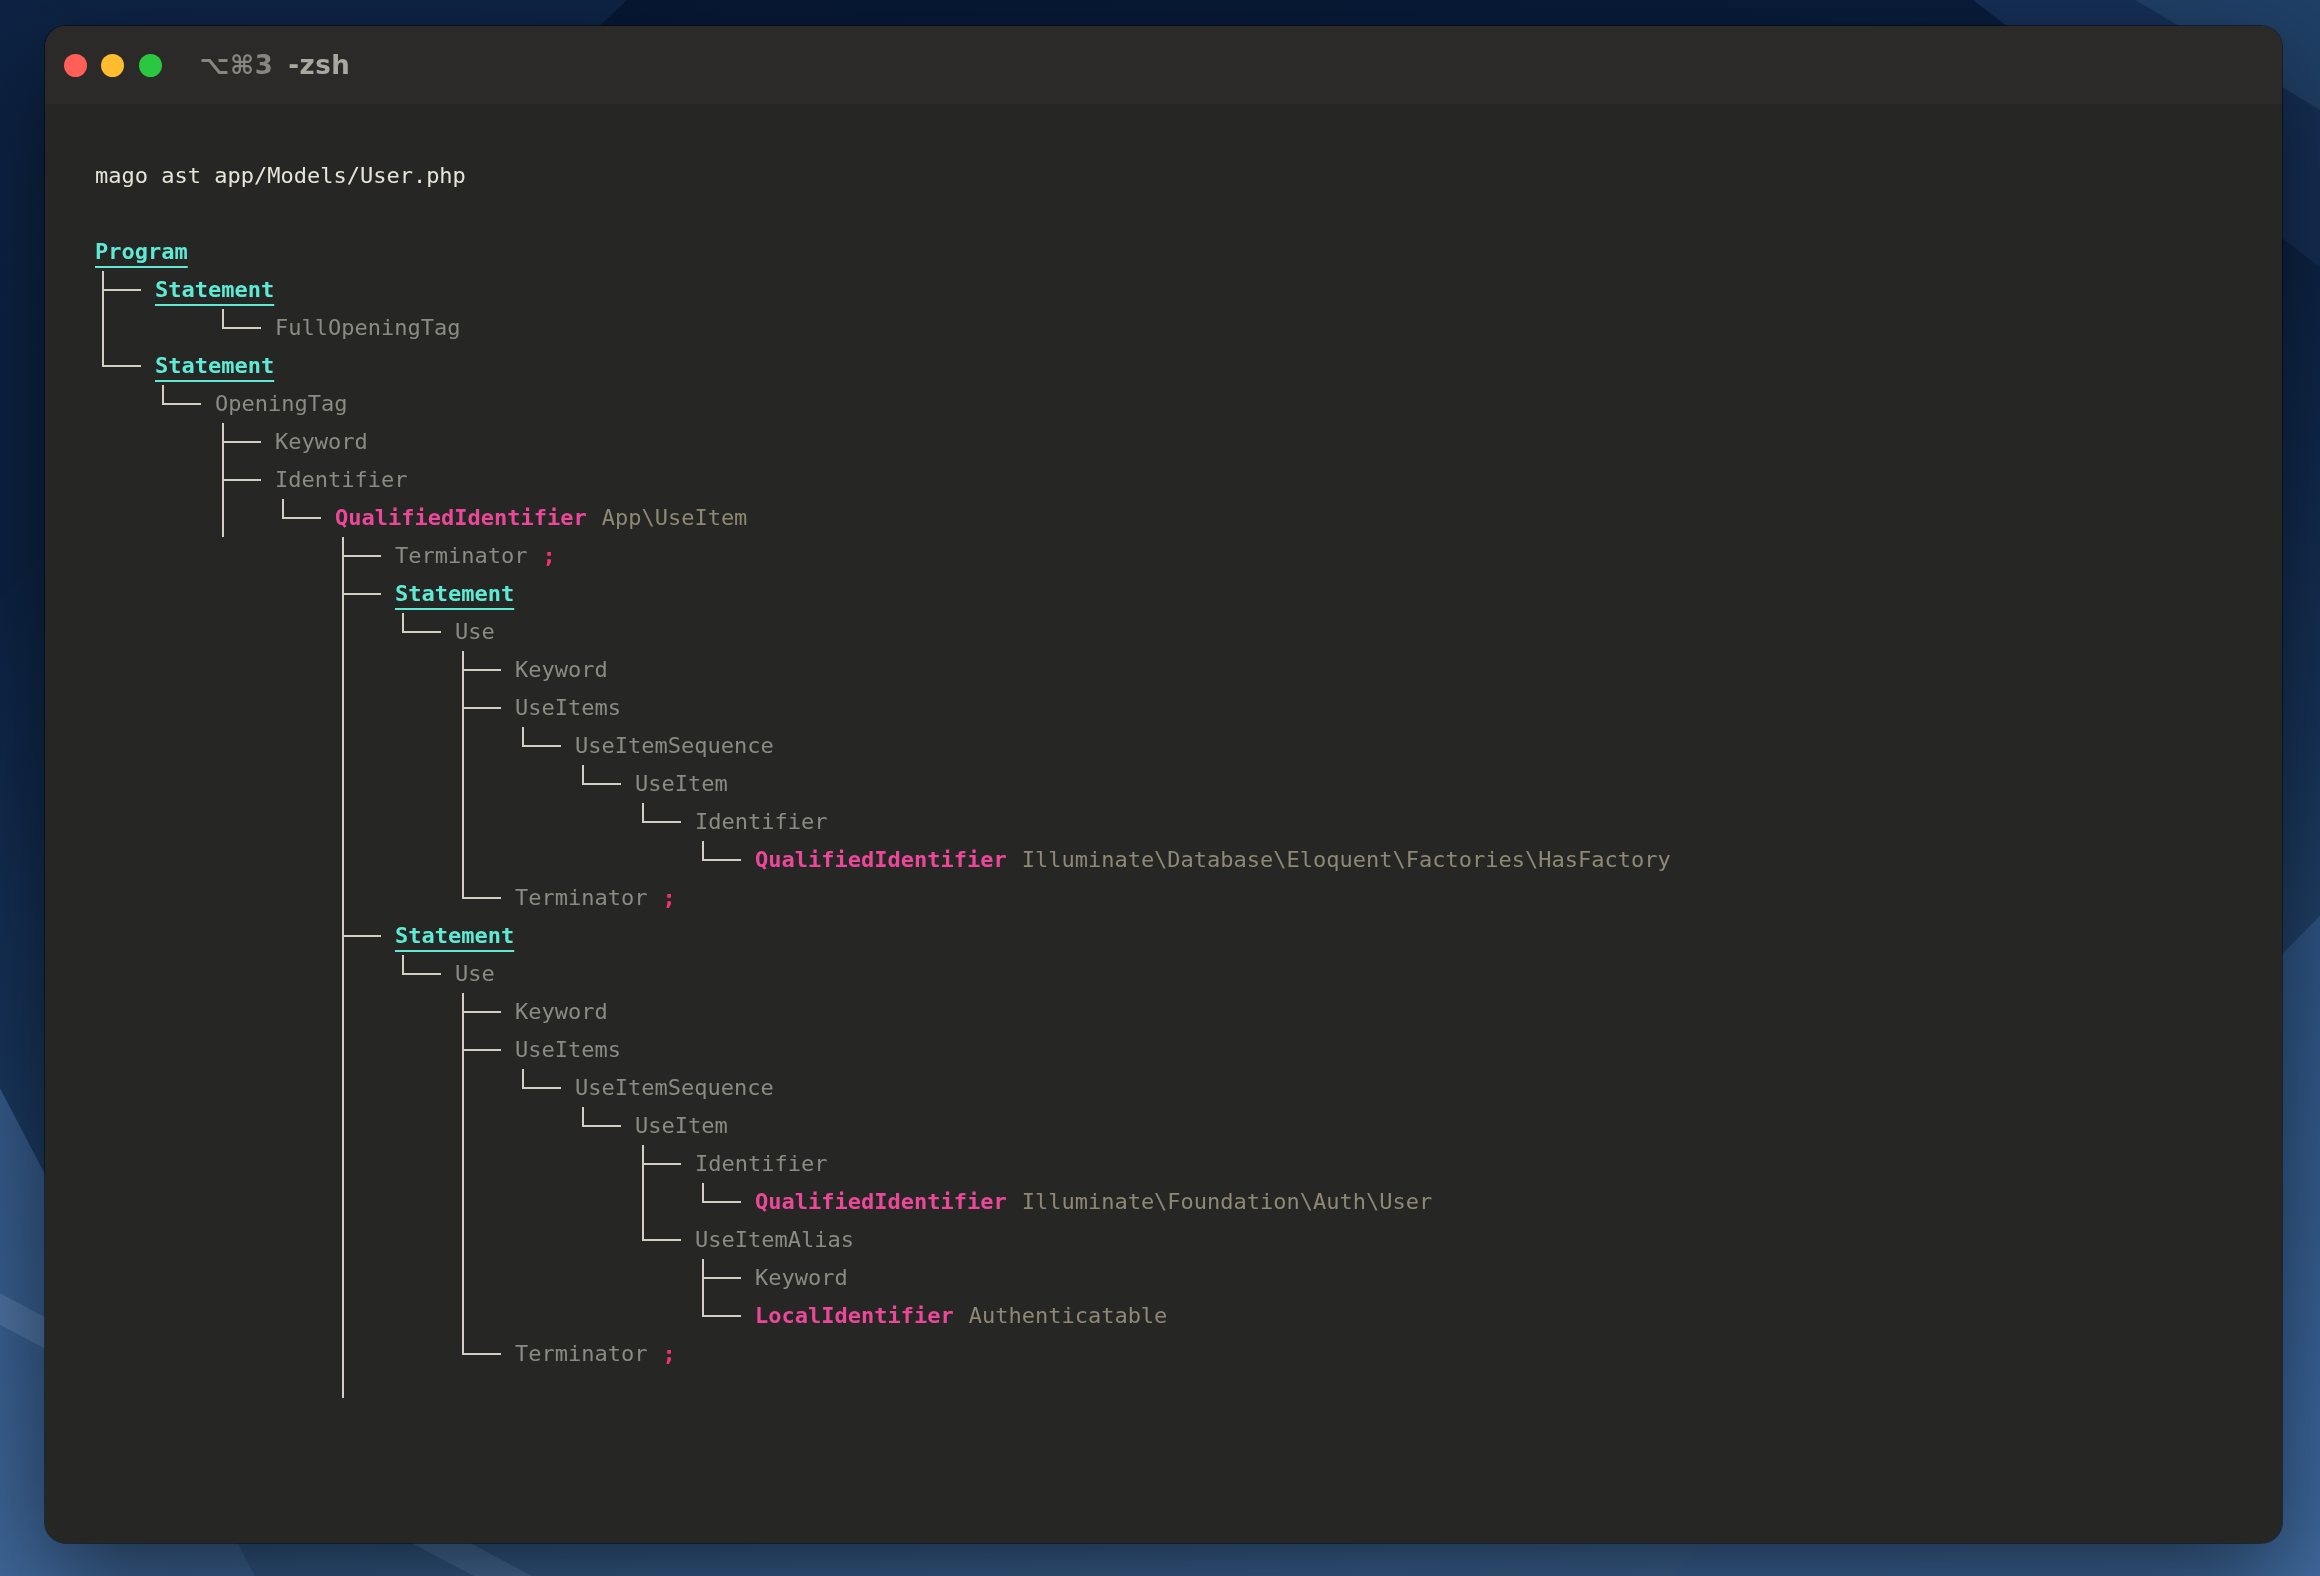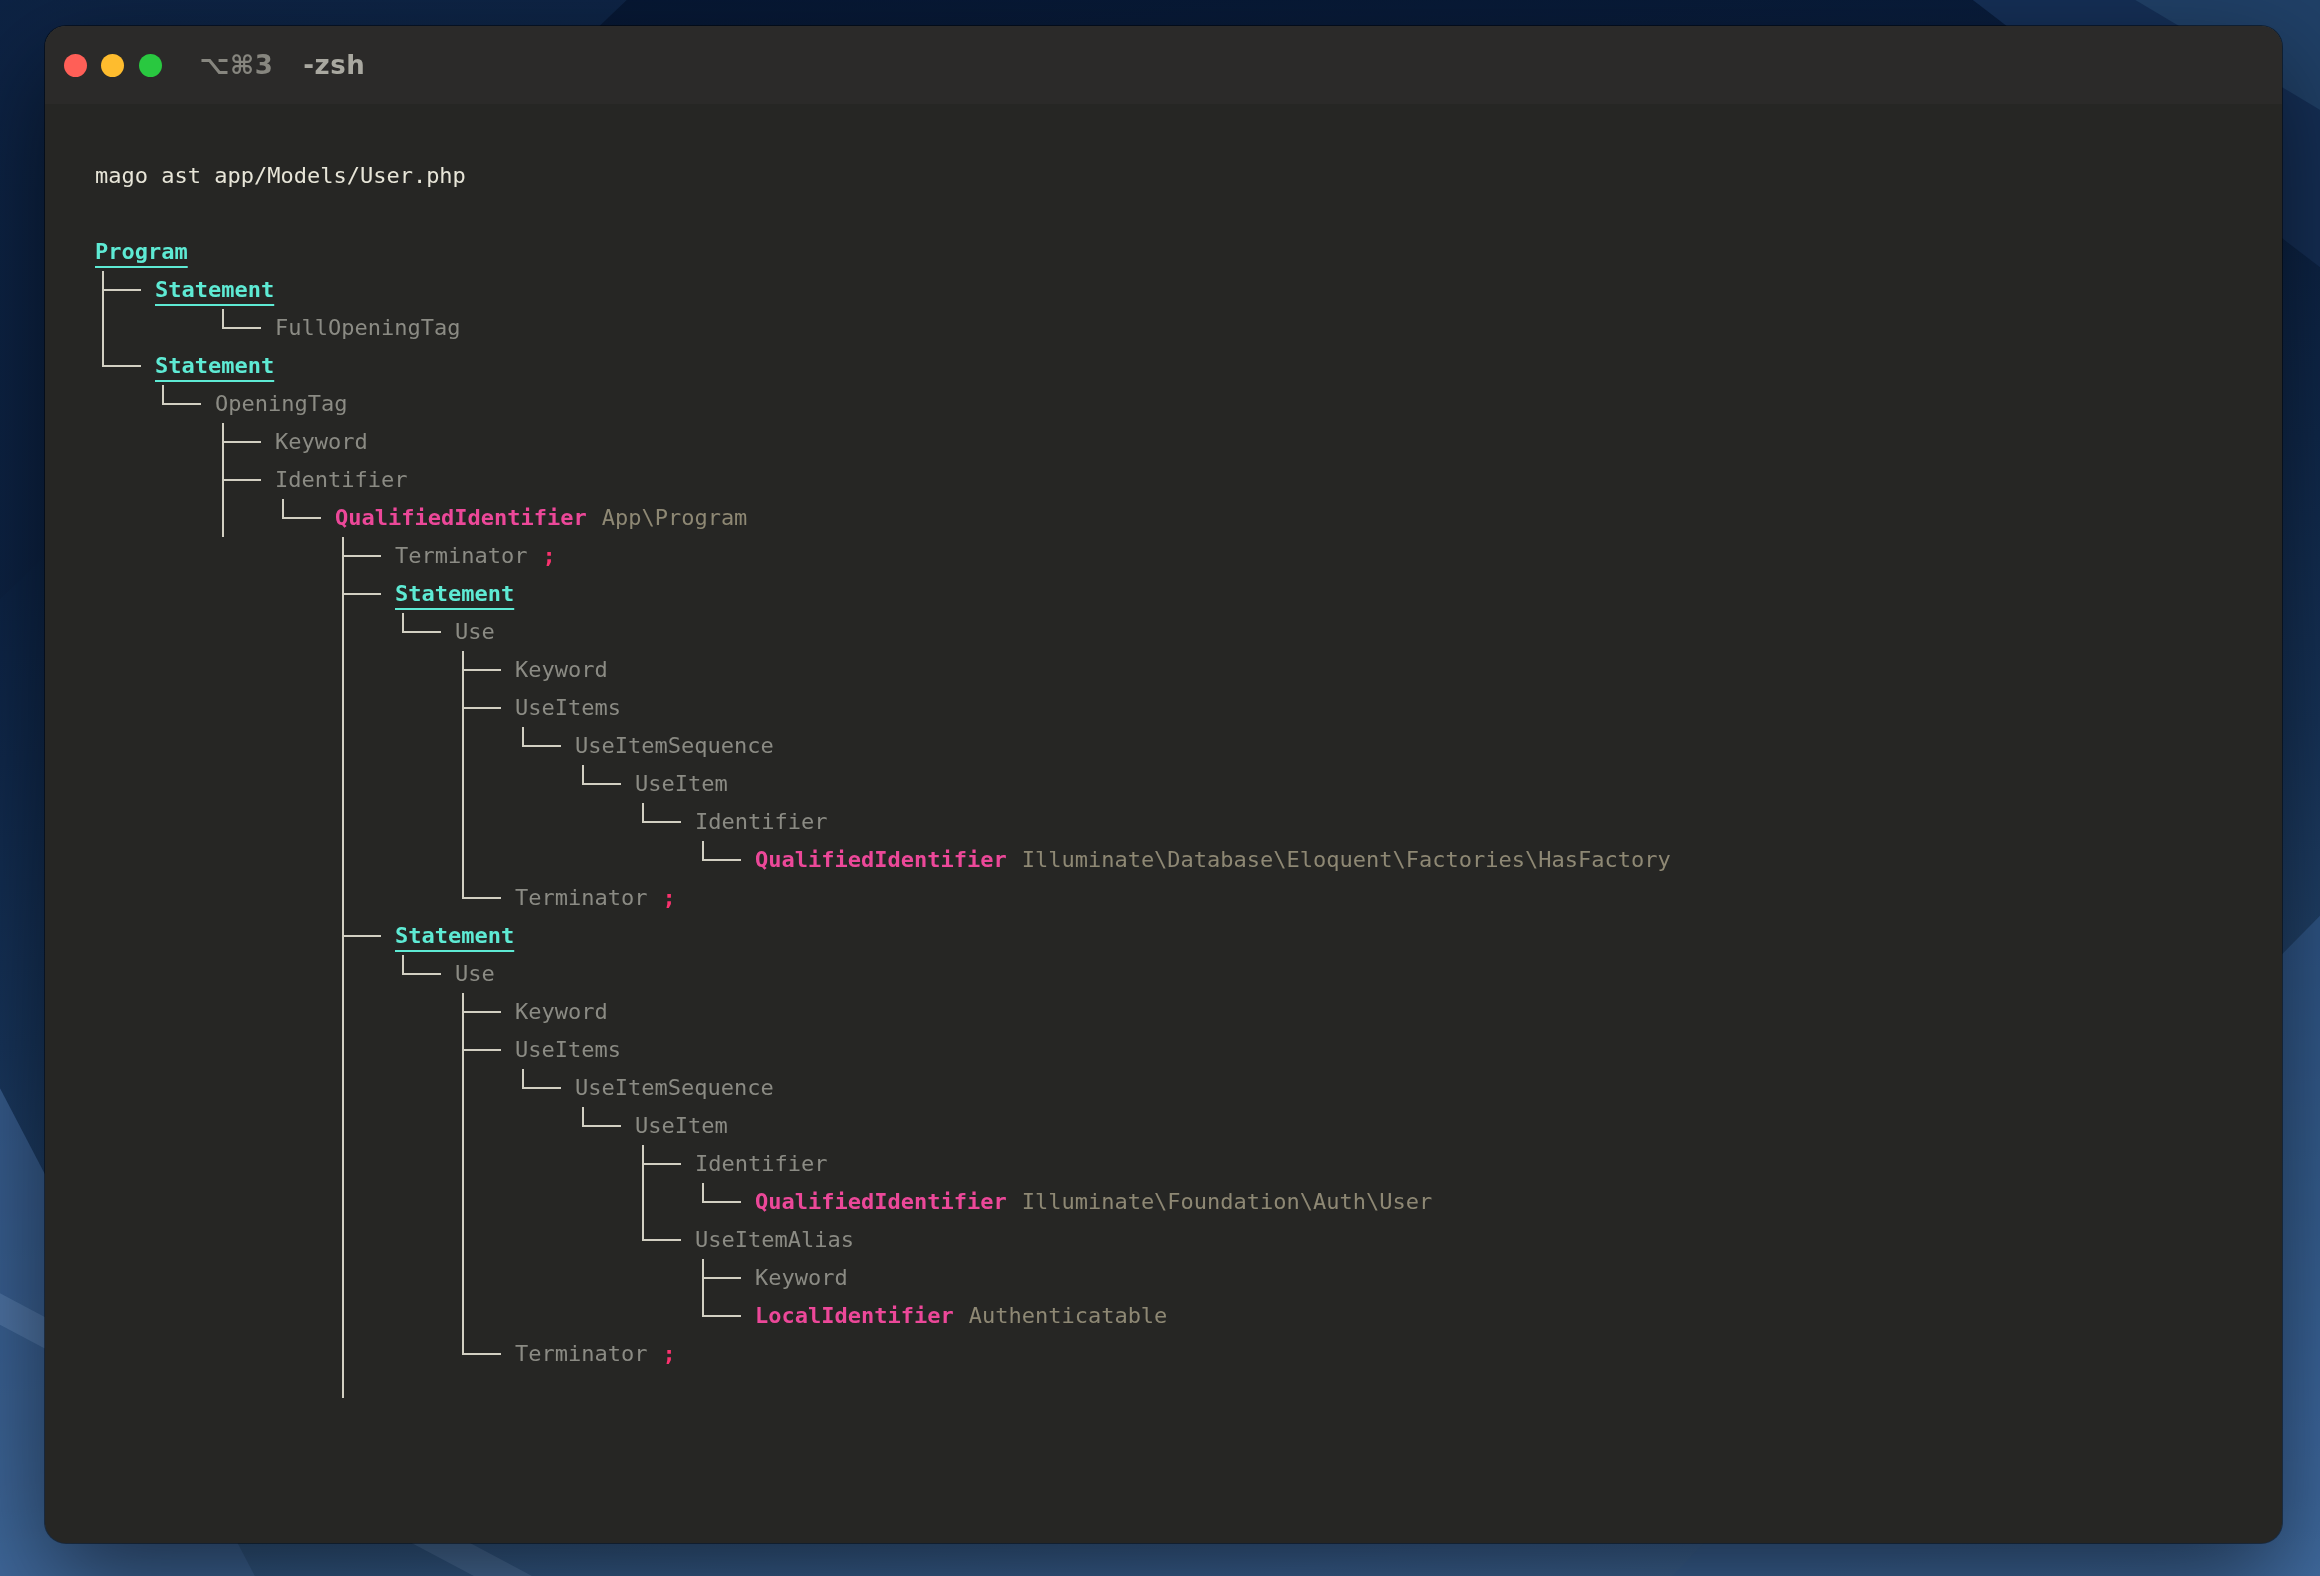--- a/index.html
+++ b/index.html
@@ -38,21 +38,21 @@
   .lights { display:flex; gap:14.3px; }
   .light { width:23px; height:23px; border-radius:50%; }
   .light.close { background:#ff5f57; }
   .light.min   { background:#febc2e; }
   .light.zoom  { background:#29c840; }
   .titletext {
     margin-left:38px;
     font-family:"DejaVu Sans", sans-serif; font-weight:bold; font-size:26px;
     color:#87867f; letter-spacing:0.5px; white-space:nowrap;
   }
-  .titletext .zsh { color:#a9a8a0; margin-left:30px; }
+  .titletext .zsh { color:#a9a8a0; margin-left:15px; }
 
   
   :root { --ch:15px; --row:38px; --line:#d2cfc2; }
   .screen {
     padding:53px 0 0 50px;
     font-size:22px; color:#e7e5d8; white-space:nowrap;
   }
   .cmdrow, .blankrow { height:var(--row); line-height:var(--row); }
   .trow { height:var(--row); line-height:var(--row); white-space:nowrap; }
   .trow.half { height:25px; }
@@ -102,21 +102,21 @@
     <div class="cmdrow">mago ast app/Models/User.php</div>
     <div class="blankrow"></div>
     <div>
         <div class="trow"><span class="lab strong">Program</span></div>
         <div class="trow"><span class="cell tee"></span><span class="lab strong">Statement</span></div>
         <div class="trow"><span class="cell pipe"></span><span class="cell blank"></span><span class="cell corner"></span><span class="lab node">FullOpeningTag</span></div>
         <div class="trow"><span class="cell corner"></span><span class="lab strong">Statement</span></div>
         <div class="trow"><span class="cell blank"></span><span class="cell corner"></span><span class="lab node">OpeningTag</span></div>
         <div class="trow"><span class="cell blank"></span><span class="cell blank"></span><span class="cell tee"></span><span class="lab node">Keyword</span></div>
         <div class="trow"><span class="cell blank"></span><span class="cell blank"></span><span class="cell tee"></span><span class="lab node">Identifier</span></div>
-        <div class="trow"><span class="cell blank"></span><span class="cell blank"></span><span class="cell pipe"></span><span class="cell corner"></span><span class="lab ident">QualifiedIdentifier</span><span class="val path">App\Program</span></div>
+        <div class="trow"><span class="cell blank"></span><span class="cell blank"></span><span class="cell pipe"></span><span class="cell corner"></span><span class="lab ident">QualifiedIdentifier</span><span class="val path">App\UseItem</span></div>
         <div class="trow"><span class="cell blank"></span><span class="cell blank"></span><span class="cell blank"></span><span class="cell blank"></span><span class="cell tee"></span><span class="lab node">Terminator</span><span class="val semi">;</span></div>
         <div class="trow"><span class="cell blank"></span><span class="cell blank"></span><span class="cell blank"></span><span class="cell blank"></span><span class="cell tee"></span><span class="lab strong">Statement</span></div>
         <div class="trow"><span class="cell blank"></span><span class="cell blank"></span><span class="cell blank"></span><span class="cell blank"></span><span class="cell pipe"></span><span class="cell corner"></span><span class="lab node">Use</span></div>
         <div class="trow"><span class="cell blank"></span><span class="cell blank"></span><span class="cell blank"></span><span class="cell blank"></span><span class="cell pipe"></span><span class="cell blank"></span><span class="cell tee"></span><span class="lab node">Keyword</span></div>
         <div class="trow"><span class="cell blank"></span><span class="cell blank"></span><span class="cell blank"></span><span class="cell blank"></span><span class="cell pipe"></span><span class="cell blank"></span><span class="cell tee"></span><span class="lab node">UseItems</span></div>
         <div class="trow"><span class="cell blank"></span><span class="cell blank"></span><span class="cell blank"></span><span class="cell blank"></span><span class="cell pipe"></span><span class="cell blank"></span><span class="cell pipe"></span><span class="cell corner"></span><span class="lab node">UseItemSequence</span></div>
         <div class="trow"><span class="cell blank"></span><span class="cell blank"></span><span class="cell blank"></span><span class="cell blank"></span><span class="cell pipe"></span><span class="cell blank"></span><span class="cell pipe"></span><span class="cell blank"></span><span class="cell corner"></span><span class="lab node">UseItem</span></div>
         <div class="trow"><span class="cell blank"></span><span class="cell blank"></span><span class="cell blank"></span><span class="cell blank"></span><span class="cell pipe"></span><span class="cell blank"></span><span class="cell pipe"></span><span class="cell blank"></span><span class="cell blank"></span><span class="cell corner"></span><span class="lab node">Identifier</span></div>
         <div class="trow"><span class="cell blank"></span><span class="cell blank"></span><span class="cell blank"></span><span class="cell blank"></span><span class="cell pipe"></span><span class="cell blank"></span><span class="cell pipe"></span><span class="cell blank"></span><span class="cell blank"></span><span class="cell blank"></span><span class="cell corner"></span><span class="lab ident">QualifiedIdentifier</span><span class="val path">Illuminate\Database\Eloquent\Factories\HasFactory</span></div>
         <div class="trow"><span class="cell blank"></span><span class="cell blank"></span><span class="cell blank"></span><span class="cell blank"></span><span class="cell pipe"></span><span class="cell blank"></span><span class="cell corner"></span><span class="lab node">Terminator</span><span class="val semi">;</span></div>

